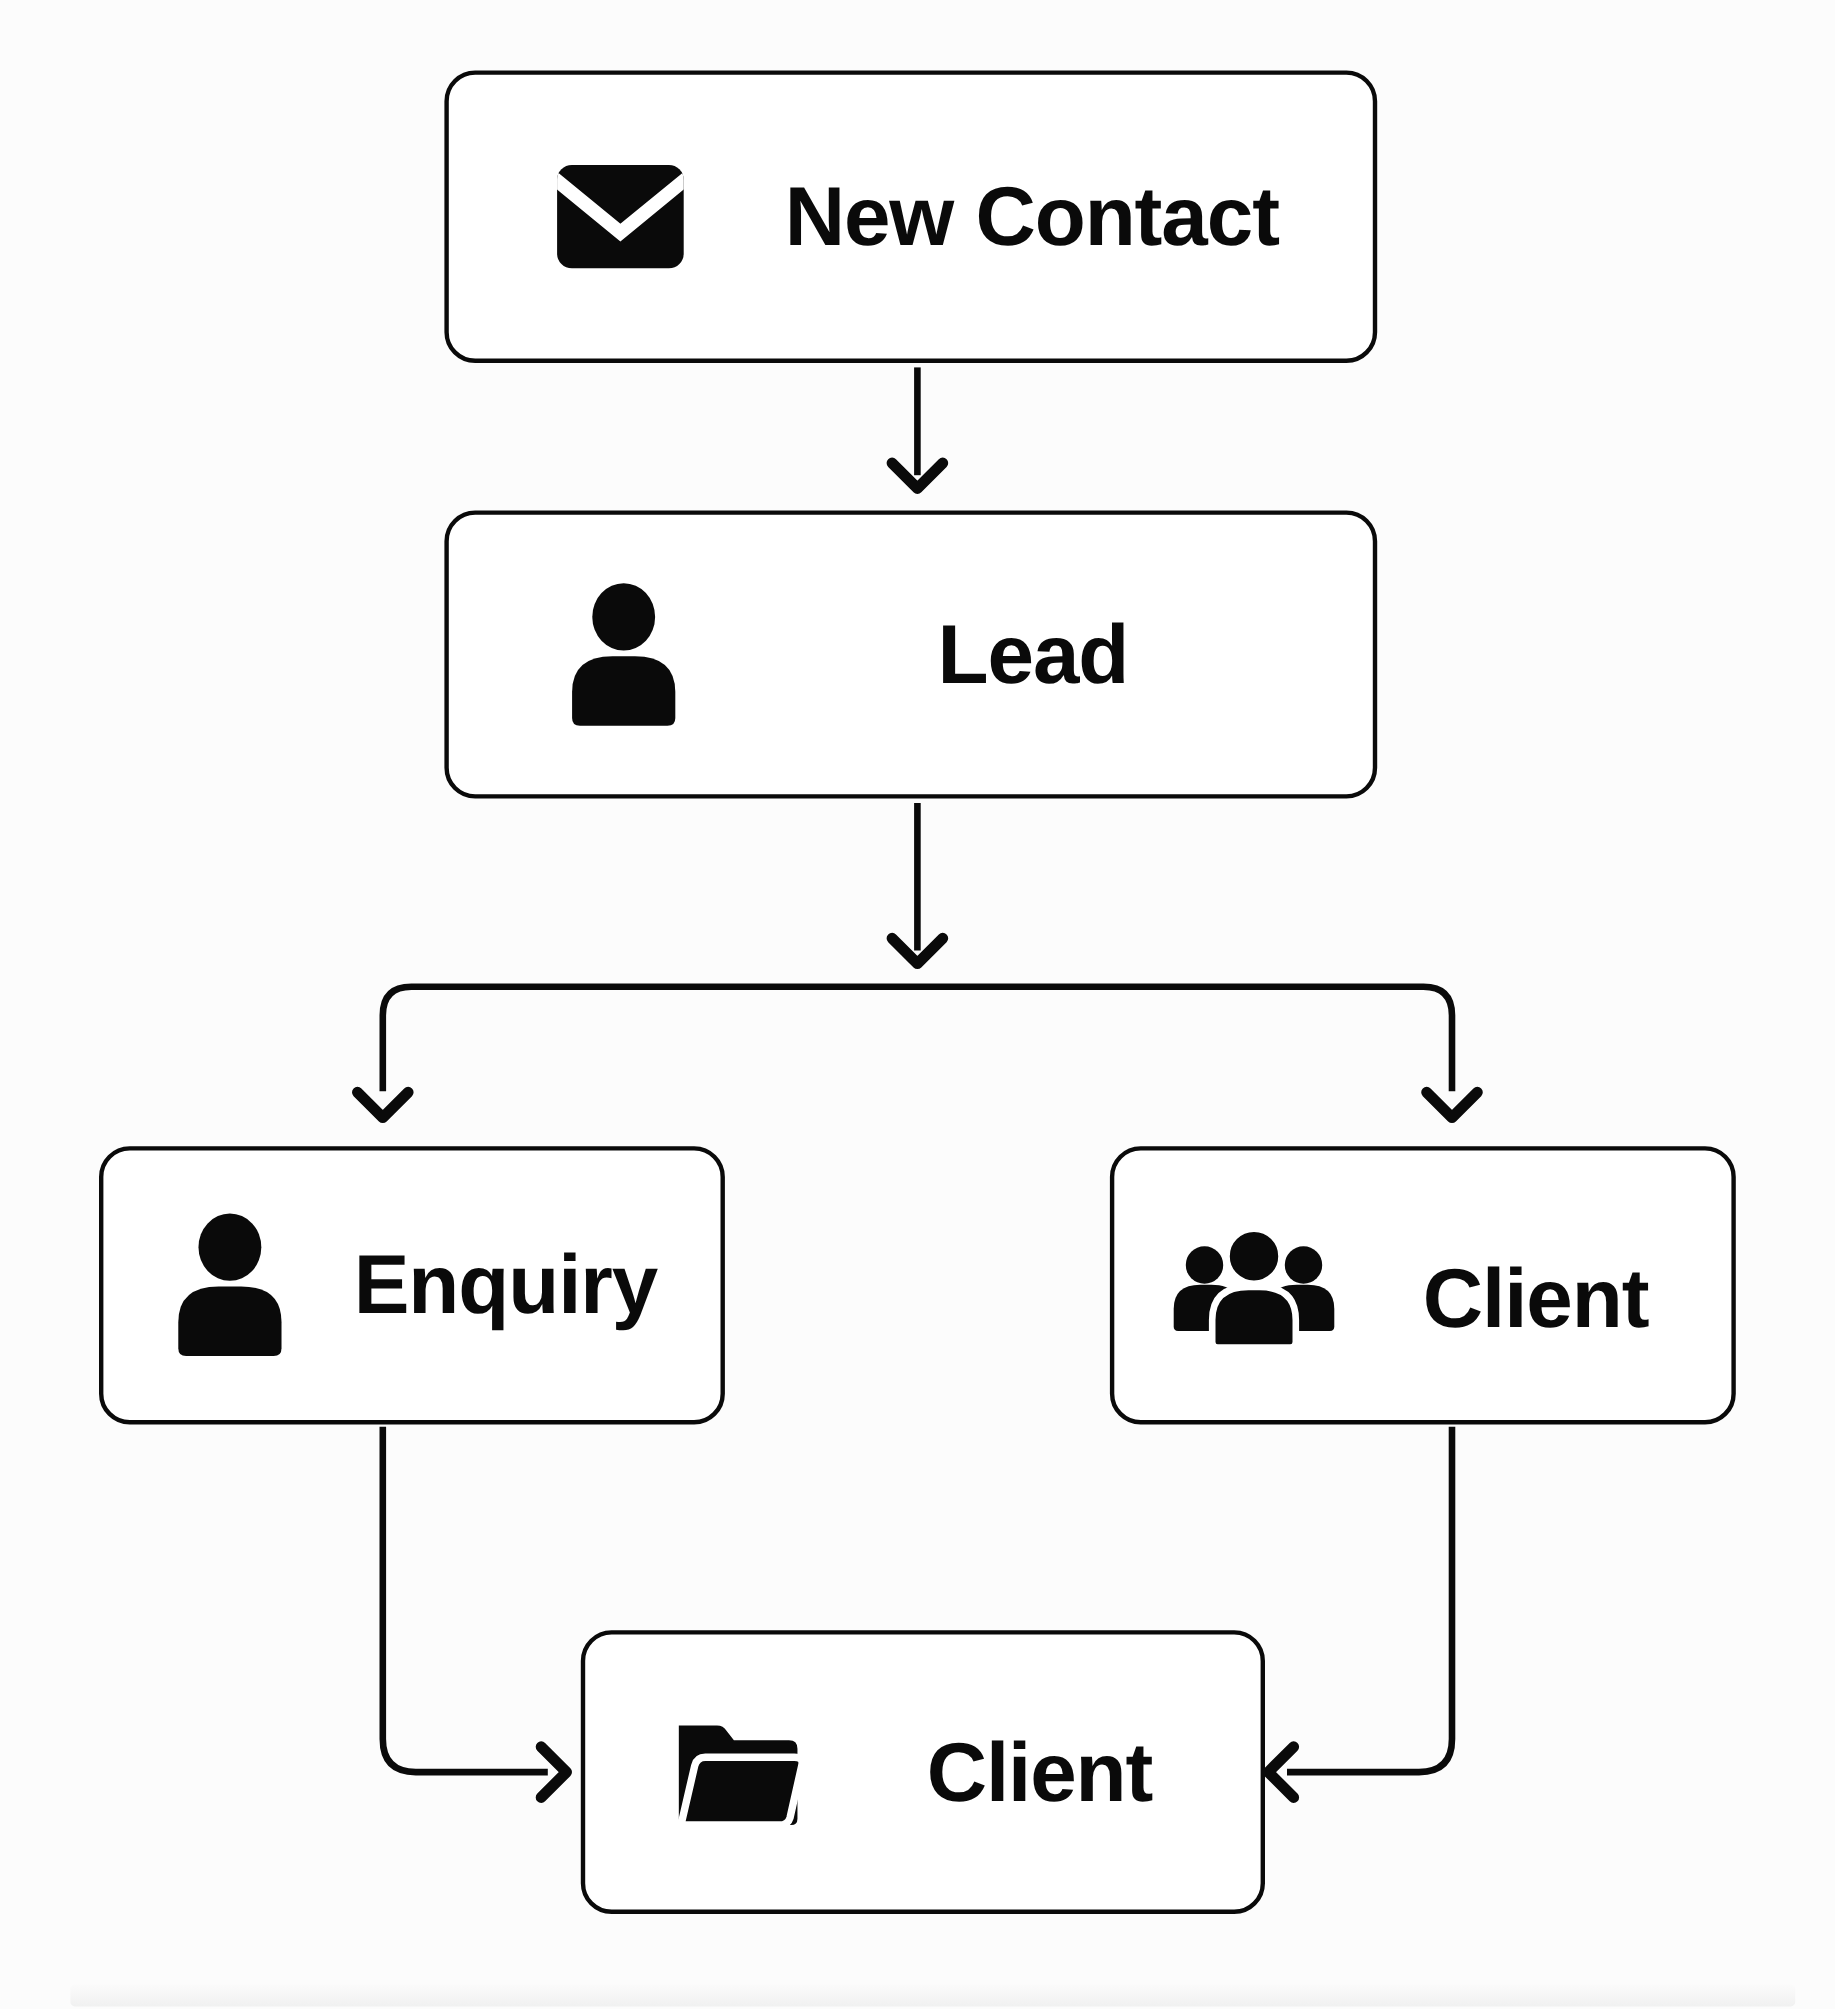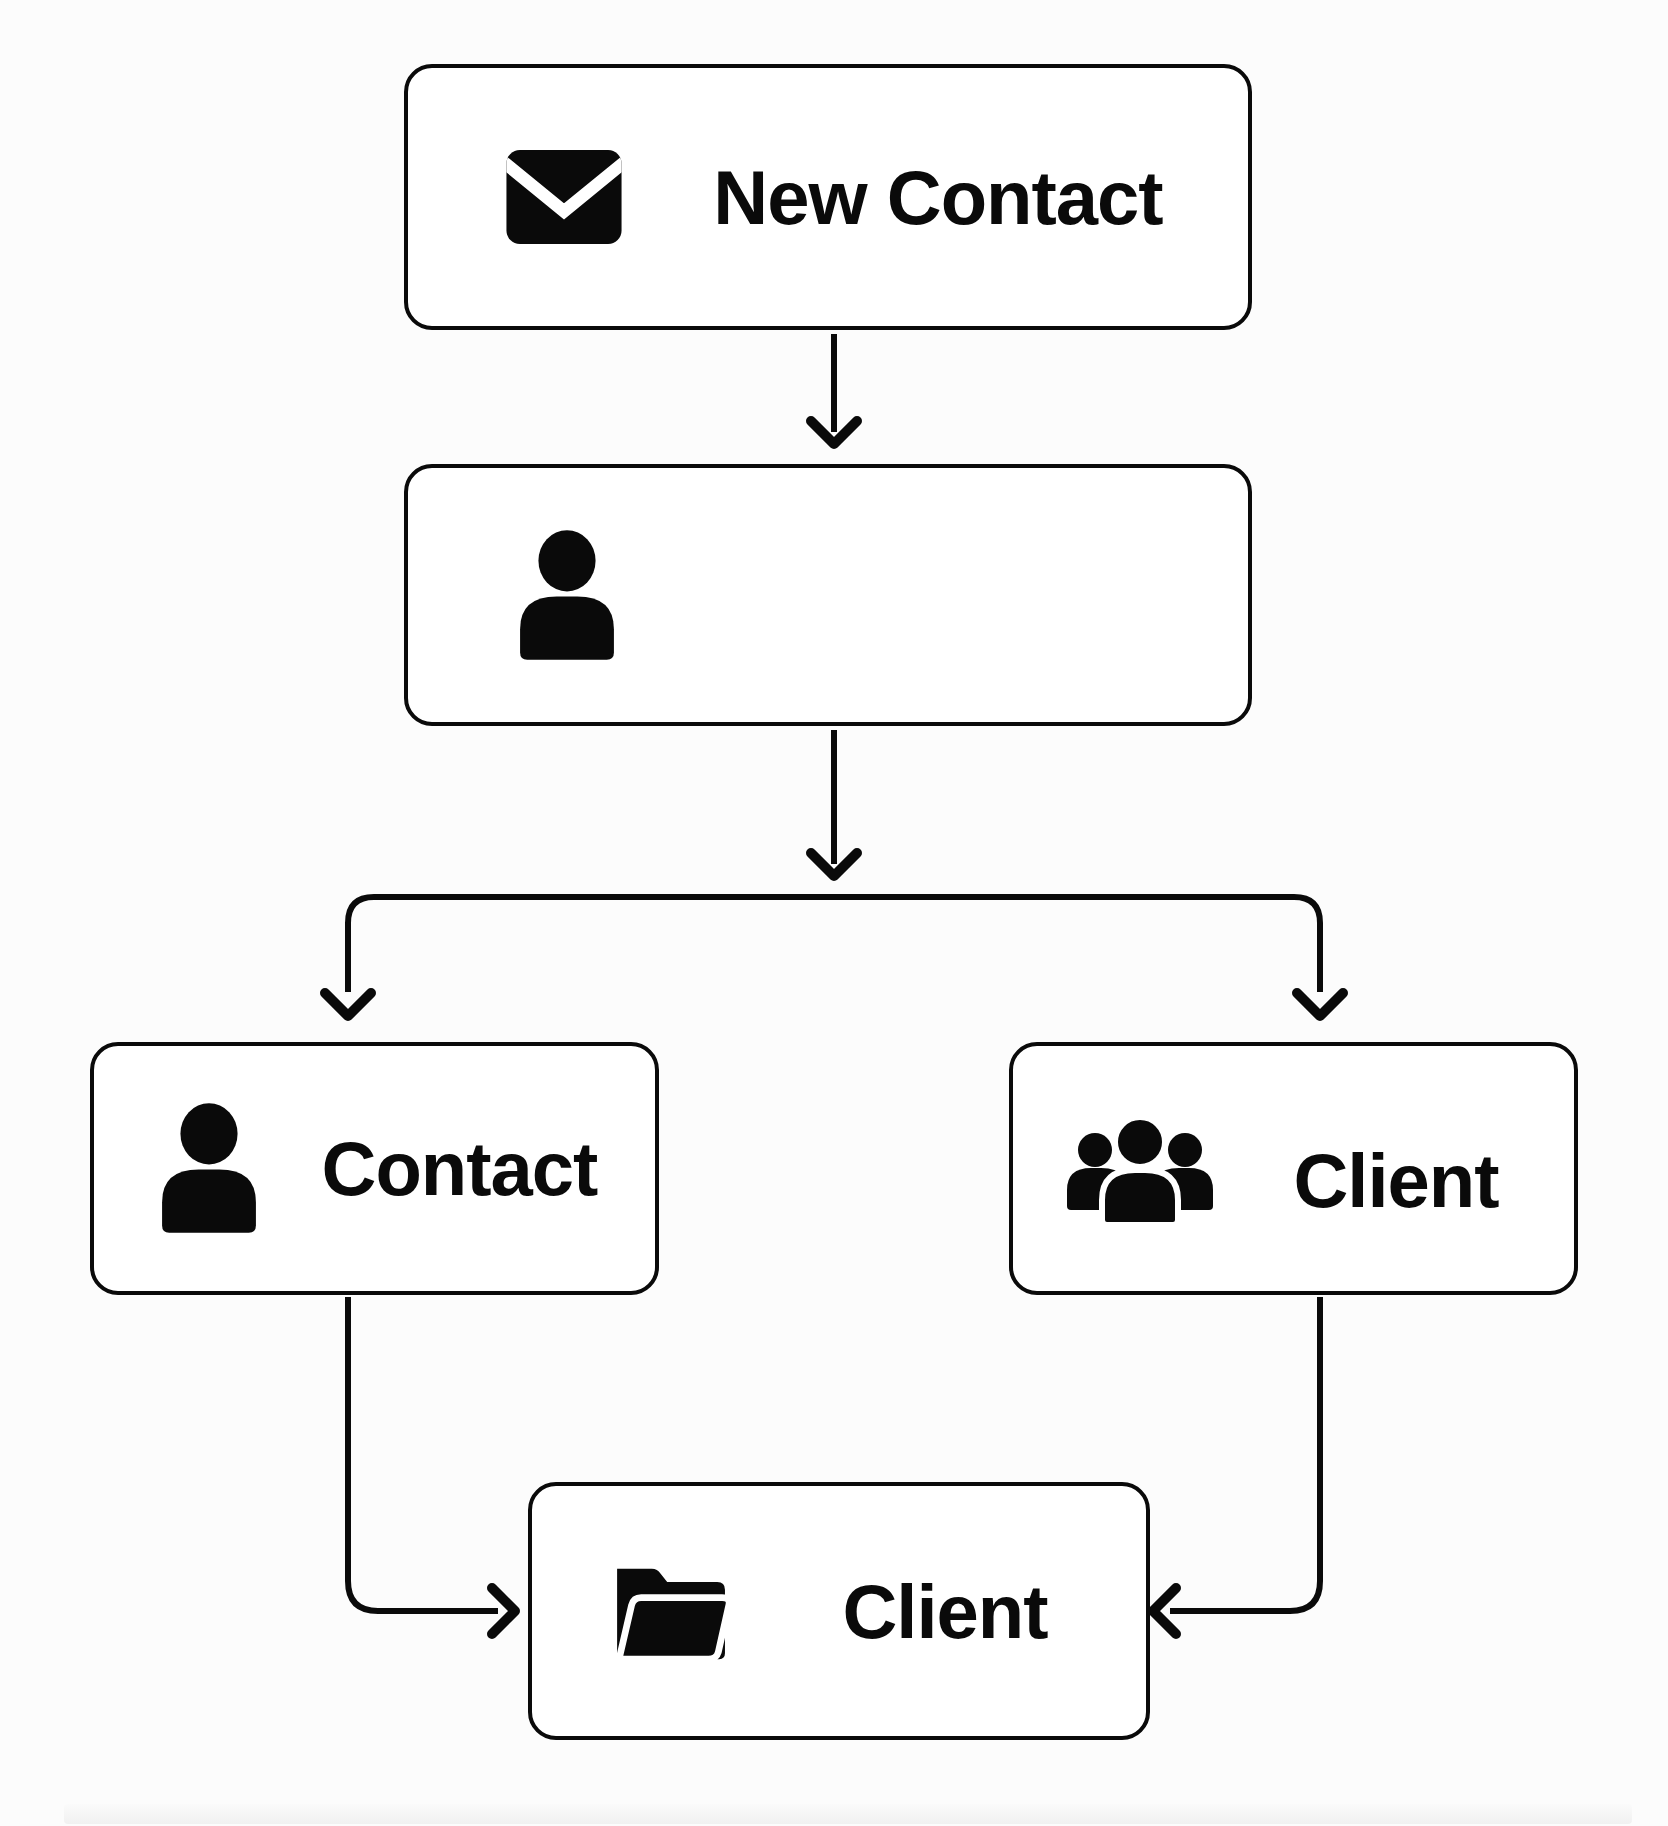--- a/index.html
+++ b/index.html
@@ -130,31 +130,34 @@
       </span>
   </div>
 
   <div class="node node-lead">
     <span class="icon">
       <svg width="102" height="133" viewBox="0 0 100 130">
         <ellipse cx="50" cy="31" rx="28" ry="30" fill="currentColor"></ellipse>
         <path fill="currentColor" d="M4 121 V98 Q4 66 40 66 H60 Q96 66 96 98 V121 Q96 128 89 128 H11 Q4 128 4 121 Z"></path>
       </svg>
     </span>
+    <span class="label-wrap">
+        <span class="label">Lead</span>
+      </span>
   </div>
 
   <div class="node node-contact">
     <span class="icon">
       <svg width="102" height="133" viewBox="0 0 100 130">
         <ellipse cx="50" cy="31" rx="28" ry="30" fill="currentColor"></ellipse>
         <path fill="currentColor" d="M4 121 V98 Q4 66 40 66 H60 Q96 66 96 98 V121 Q96 128 89 128 H11 Q4 128 4 121 Z"></path>
       </svg>
     </span>
     <span class="label-wrap">
-        <span class="label">Contact</span>
+        <span class="label">Enquiry</span>
       </span>
   </div>
 
   <div class="node node-client">
     <span class="icon">
       <svg width="150" height="114" viewBox="0 0 150 114">
         <circle cx="30" cy="38" r="17" fill="currentColor"></circle>
         <circle cx="120" cy="38" r="17" fill="currentColor"></circle>
         <path fill="currentColor" d="M2 94 V78 Q2 56 26 56 H36 Q52 56 57 64 L57 94 Q57 98 53 98 H6 Q2 98 2 94 Z"></path>
         <path fill="currentColor" d="M148 94 V78 Q148 56 124 56 H114 Q98 56 93 64 L93 94 Q93 98 97 98 H144 Q148 98 148 94 Z"></path>

